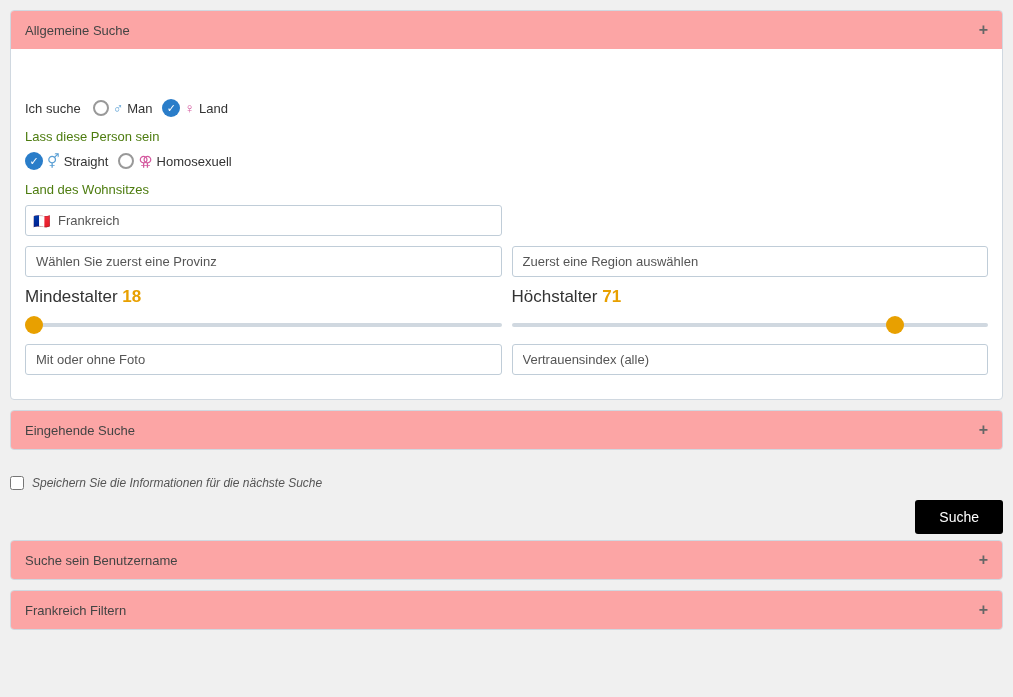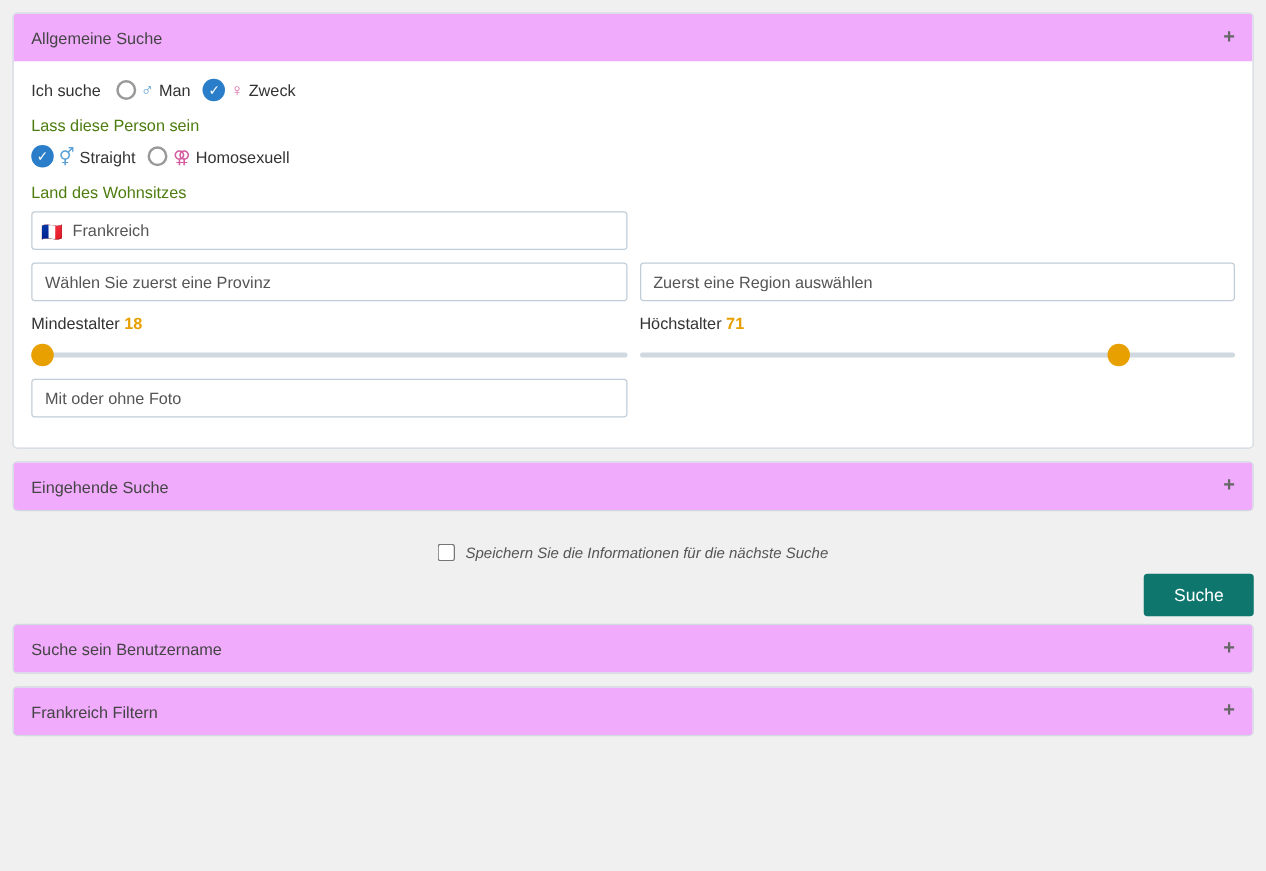--- a/index.html
+++ b/index.html
@@ -13,41 +13,42 @@
 
     .panel {
       background: #fff;
       border: 1px solid #d0d8e0;
       border-radius: 4px;
       margin-bottom: 10px;
       overflow: hidden;
     }
 
     .panel-header {
-      background: #f0abfc;
+      background: #fca5a5;
       padding: 10px 14px;
       display: flex;
       justify-content: space-between;
       align-items: center;
       cursor: pointer;
     }
 
     .panel-header-title {
       font-size: 13px;
       color: #444;
     }
 
     .panel-header-icon {
       font-size: 16px;
       color: #666;
       font-weight: bold;
     }
 
     .panel-body {
       padding: 14px;
+      margin-top: 36px;
     }
 
     .row {
       display: flex;
       align-items: center;
       margin-bottom: 12px;
       flex-wrap: wrap;
       gap: 6px;
     }
 
@@ -140,21 +141,21 @@
     }
 
     .age-row {
       display: grid;
       grid-template-columns: 1fr 1fr;
       gap: 10px;
       margin-bottom: 8px;
     }
 
     .age-label {
-      font-size: 13px;
+      font-size: 17px;
       color: #333;
       margin-bottom: 4px;
     }
 
     .age-value {
       color: #e8a000;
       font-weight: bold;
     }
 
     .slider-container {
@@ -190,21 +191,20 @@
       background: #e8a000;
       cursor: pointer;
       border: none;
     }
 
     .save-row {
       display: flex;
       align-items: center;
       gap: 8px;
       margin: 10px 0;
-      justify-content: center;
     }
 
     .save-checkbox {
       width: 14px;
       height: 14px;
       border: 1px solid #aaa;
       cursor: pointer;
     }
 
     .save-label {
@@ -213,21 +213,21 @@
       color: #555;
     }
 
     .search-btn-row {
       display: flex;
       justify-content: flex-end;
       margin-top: 10px;
     }
 
     .search-btn {
-      background: #0f766e;
+      background: #000000;
       color: white;
       border: none;
       padding: 9px 24px;
       border-radius: 3px;
       font-size: 14px;
       cursor: pointer;
       font-weight: normal;
     }
 
     .orientation-section {
@@ -262,21 +262,21 @@
 
         <div class="radio-item">
           <div class="radio-circle"></div>
           <span class="man-icon gender-icon">♂</span>
           <span>Man</span>
         </div>
 
         <div class="radio-item">
           <div class="checkbox-checked">✓</div>
           <span class="woman-icon gender-icon">♀</span>
-          <span>Zweck</span>
+          <span>Land</span>
         </div>
       </div>
     </div>
 
     <div class="orientation-section">
       <span class="section-label">Lass diese Person sein</span>
       <div class="radio-group">
 
         <div class="radio-item">
           <div class="checkbox-checked">✓</div>
@@ -340,20 +340,25 @@
         </div>
       </div>
     </div>
 
     <div class="form-grid-2">
       <div class="select-wrapper">
         <select class="form-select">
           <option>Mit oder ohne Foto</option>
         </select>
       </div>
+      <div class="select-wrapper">
+        <select class="form-select">
+          <option>Vertrauensindex (alle)</option>
+        </select>
+      </div>
     </div>
 
   </div>
 </div>
 
 <div class="panel">
   <div class="panel-header">
     <span class="panel-header-title">Eingehende Suche</span>
     <span class="panel-header-icon">+</span>
   </div>

